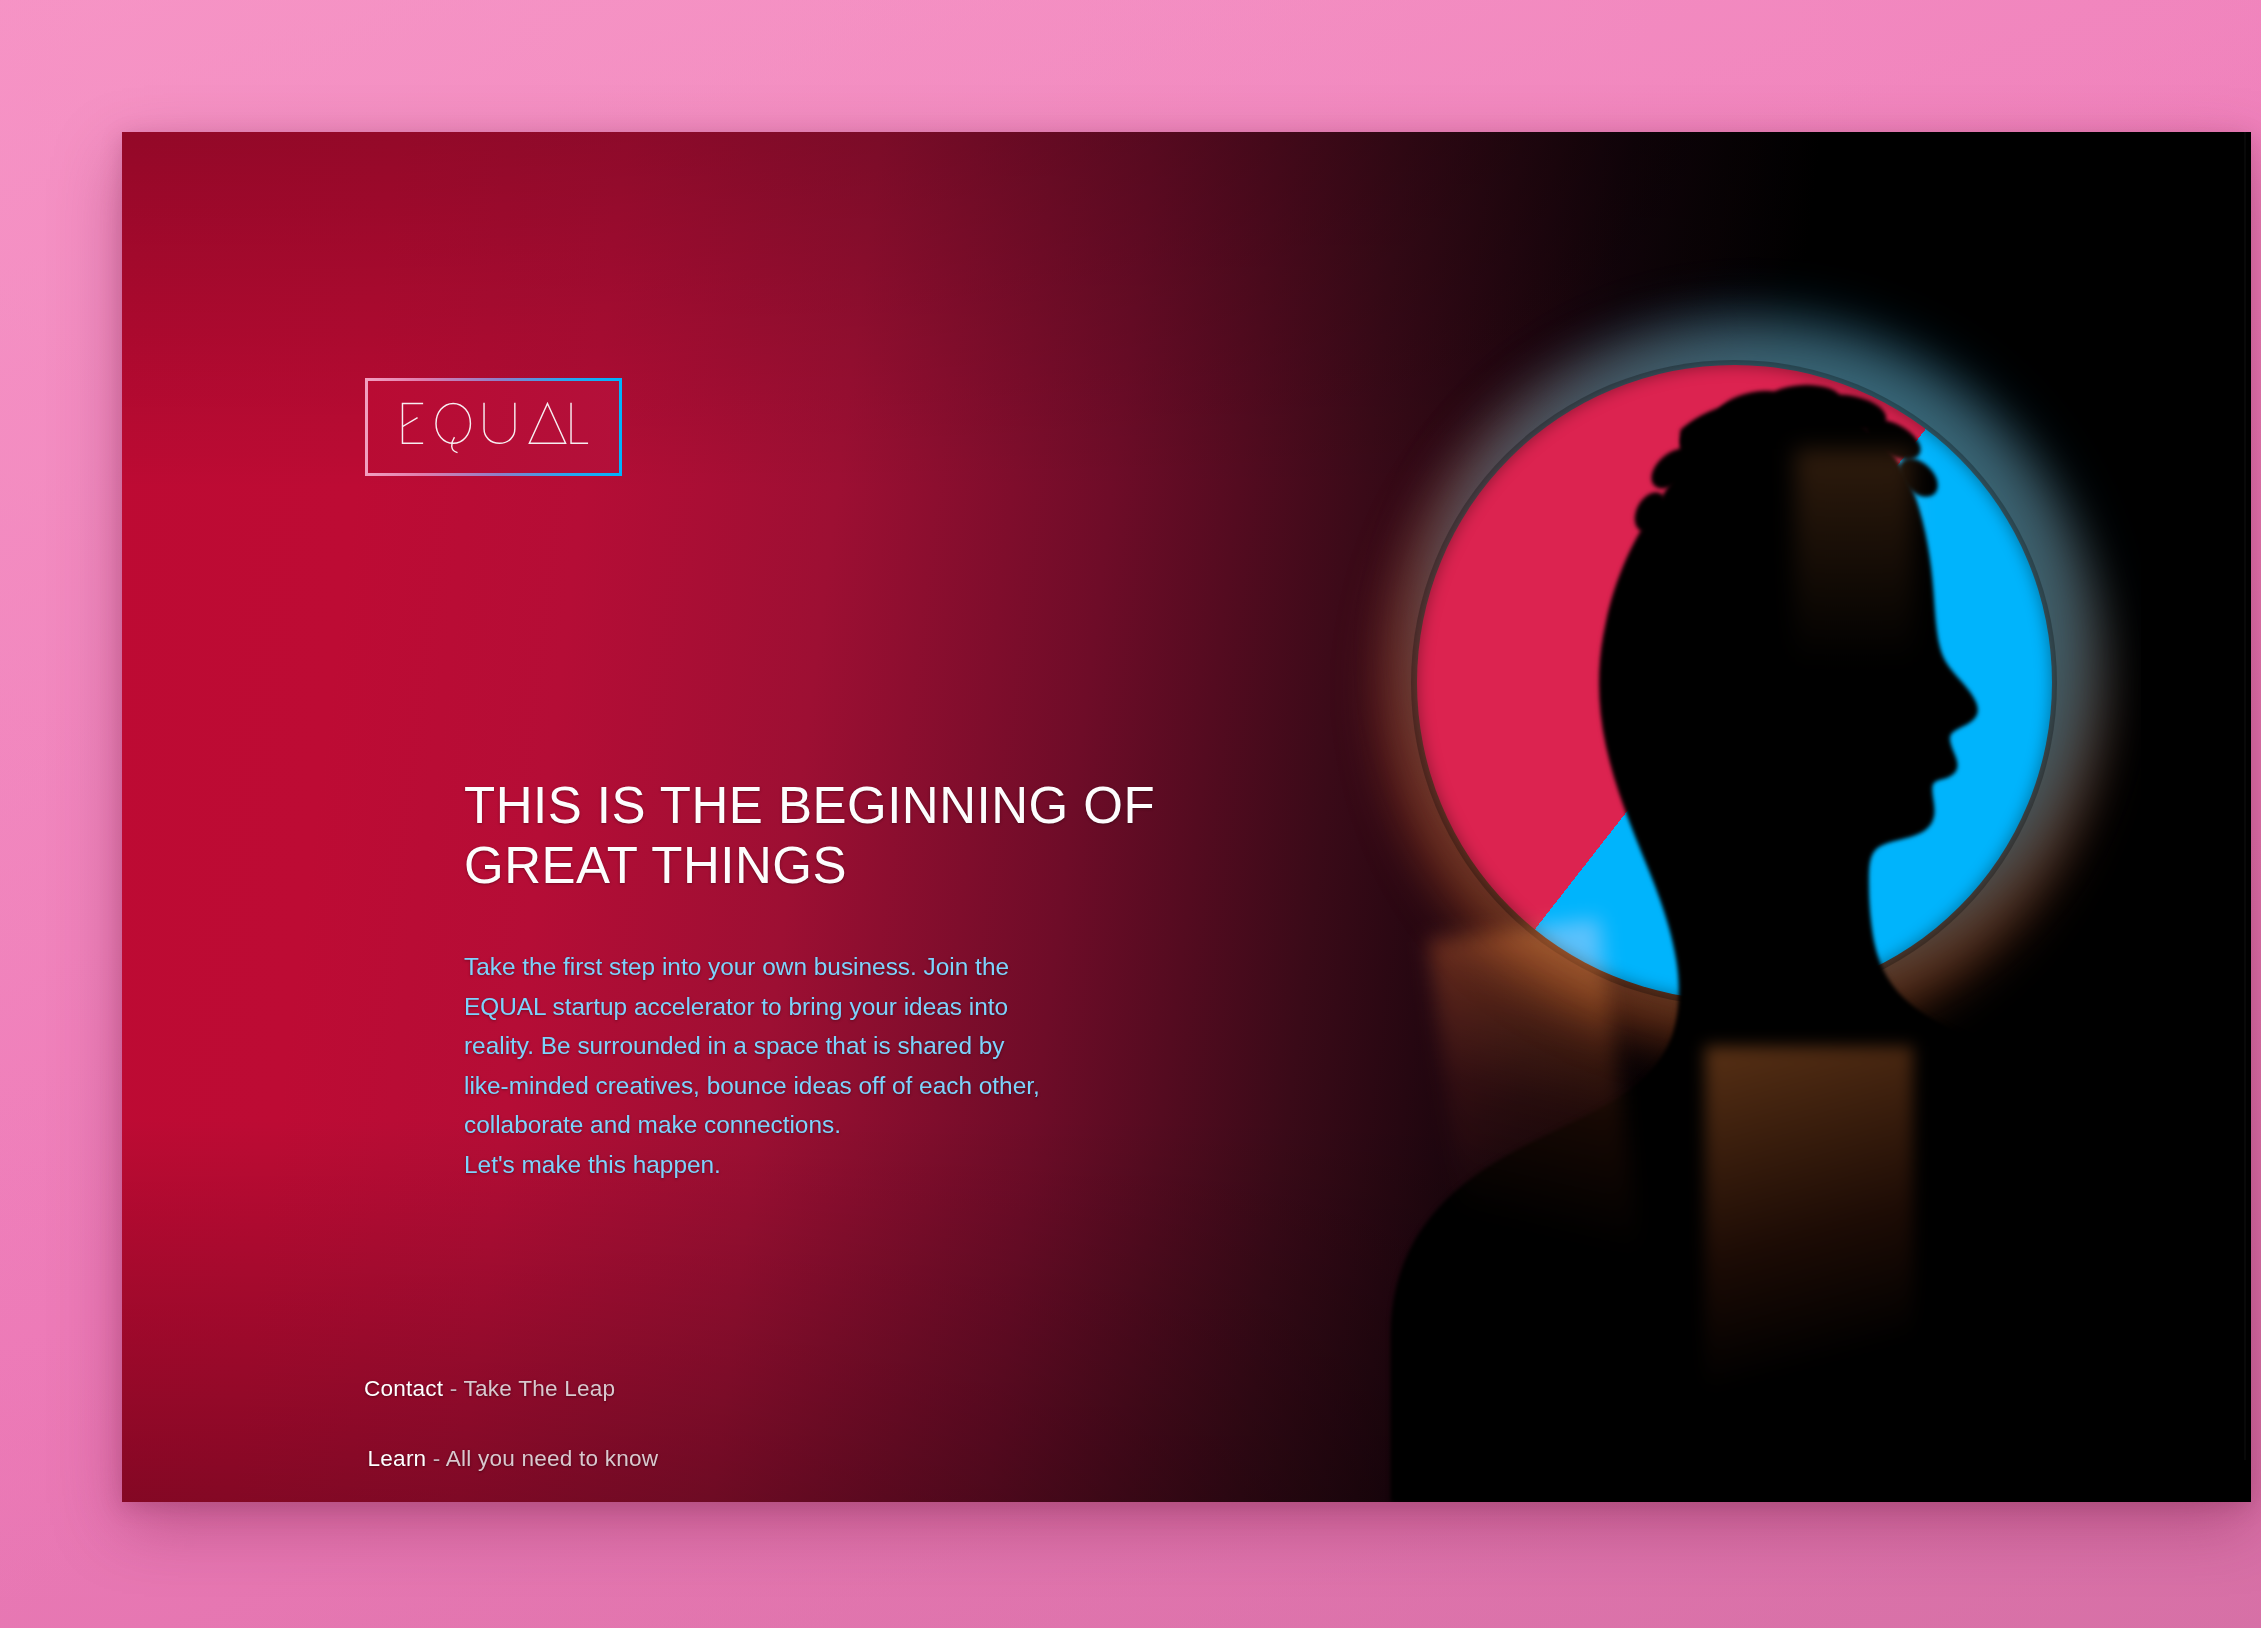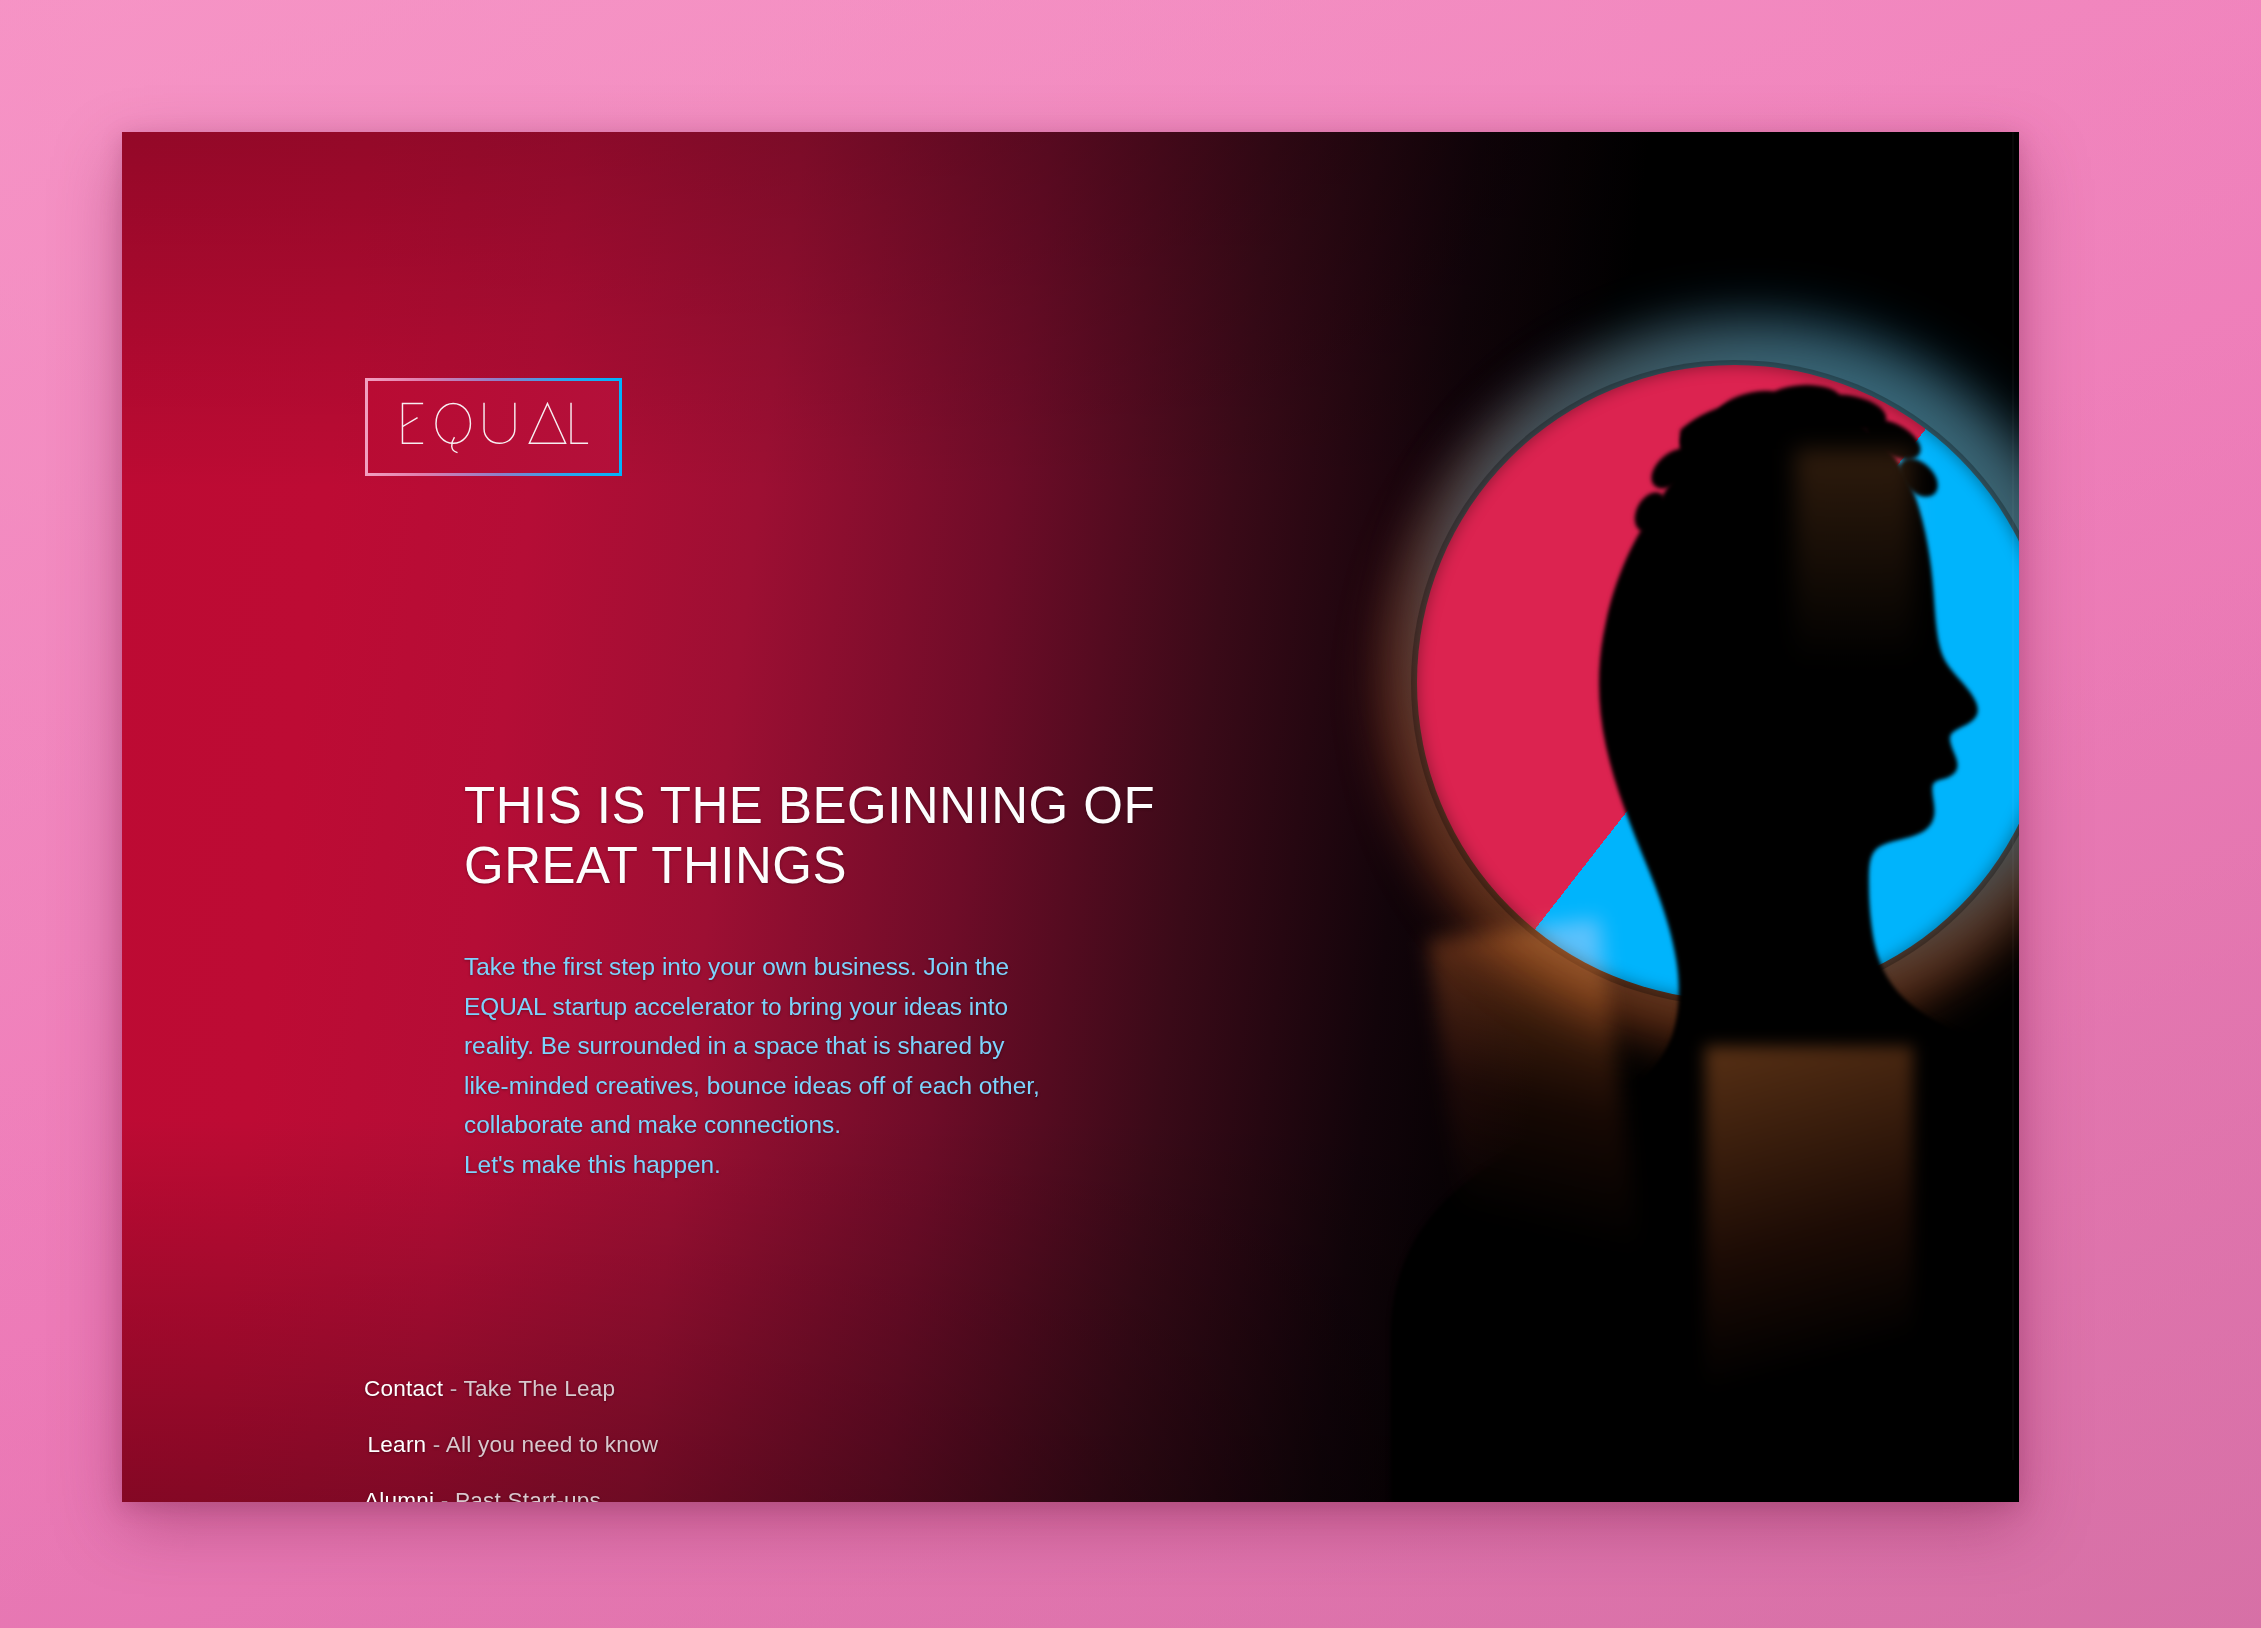--- a/index.html
+++ b/index.html
@@ -28,21 +28,21 @@
     position:absolute; inset:0;
     background:linear-gradient(160deg, rgba(245,150,195,.55) 0%, rgba(225,120,172,.25) 55%, rgba(200,110,160,.55) 100%);
     mix-blend-mode:normal;
     pointer-events:none;
   }
 
   
   #hero-card {
     position:absolute;
     left:122px; top:132px;
-    width:1897px; height:1370px;
+    width:2129px; height:1370px;
     overflow:hidden;
     background:#000;
     box-shadow:0 23.5px 63px rgba(120,30,70,.38), 0 5.4px 20px rgba(120,30,70,.22);
   }
 
   
   #hero-bg {
     position:absolute; inset:0;
     background:
       linear-gradient(97deg,
@@ -183,21 +183,21 @@
     font-weight:300;
     color:#7dd3fc;
     white-space:pre-line;
     text-shadow:0 0.9px 2.7px rgba(0,0,0,.35);
   }
 
   
   #nav-links {
     position:absolute;
     left:242px; top:1244px;
-    display:flex; flex-direction:column; gap:30px;
+    display:flex; flex-direction:column; gap:44px;
   }
   .nav-link {
     font-size:22.6px; font-weight:300;
     color:#d9c8ce;
     text-decoration:none;
     letter-spacing:0.2px;
     text-shadow:0 0.9px 2.7px rgba(0,0,0,.4);
     cursor:pointer;
     white-space:nowrap;
   }

